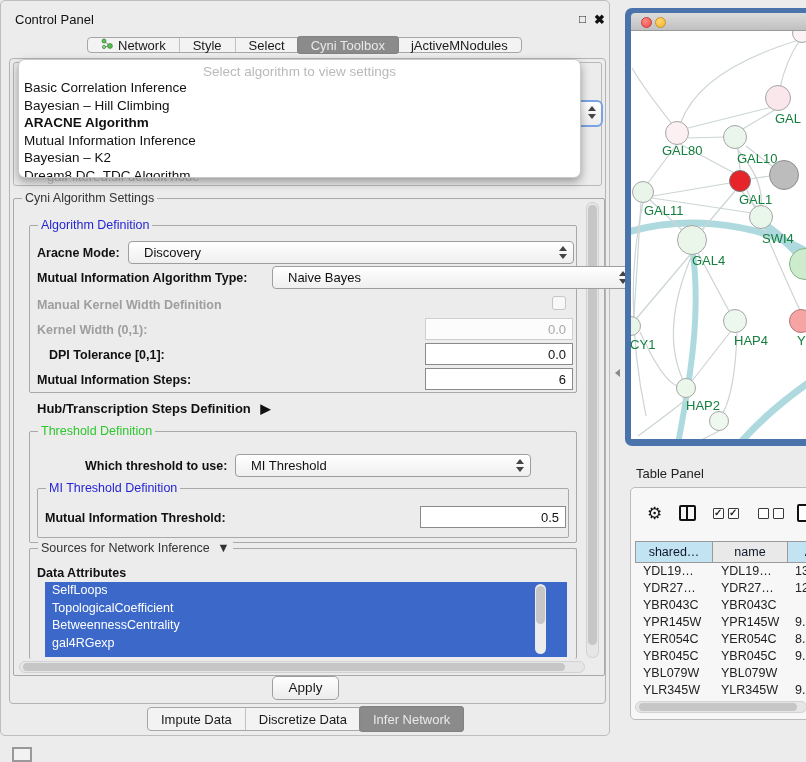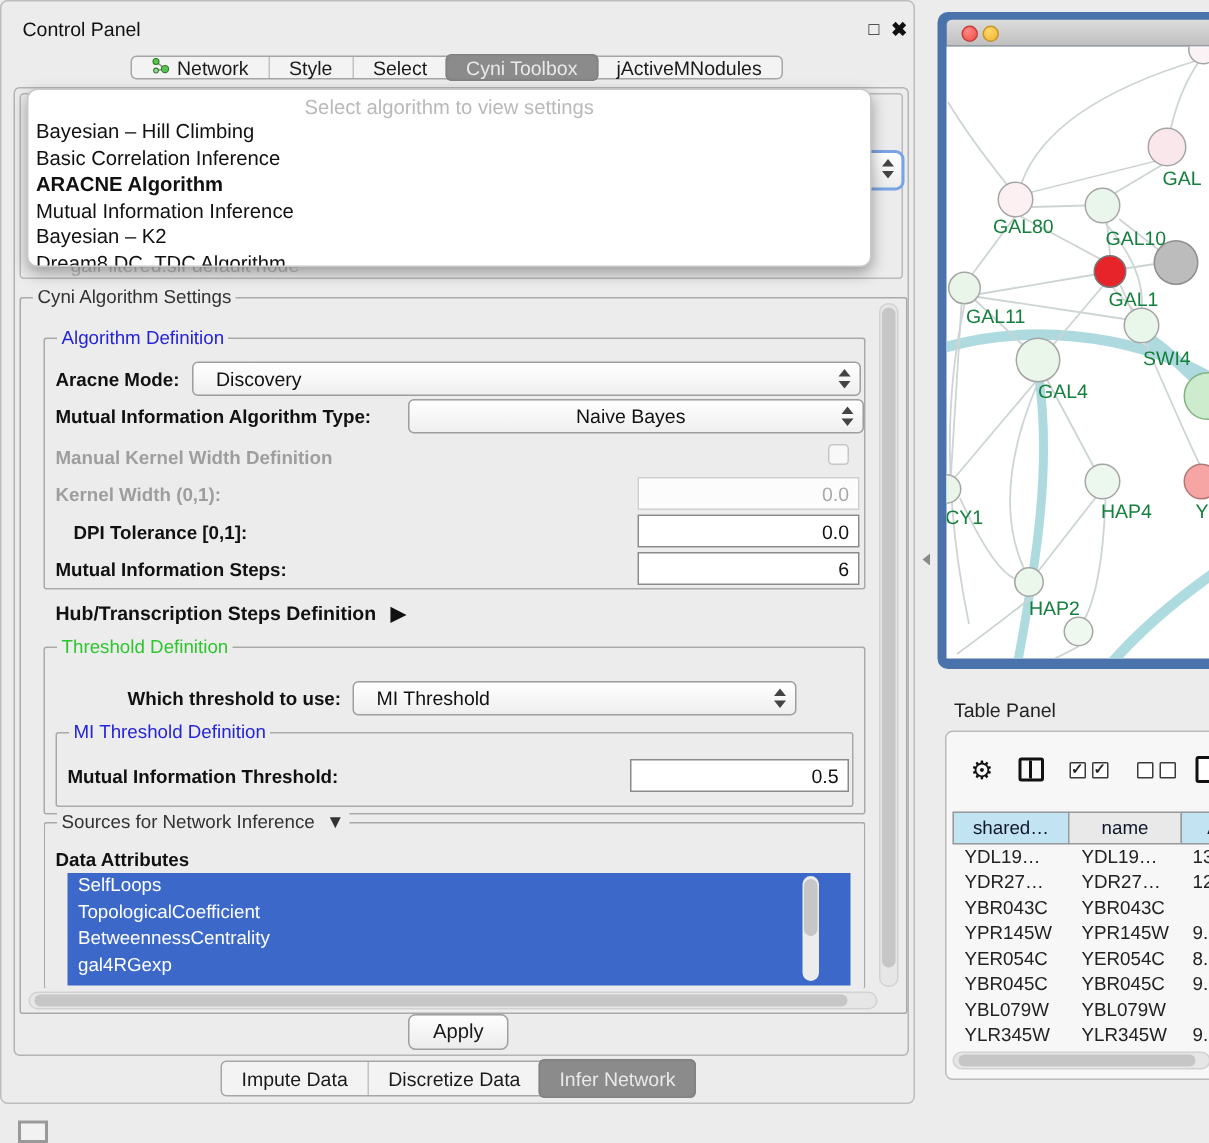--- a/index.html
+++ b/index.html
@@ -225,22 +225,22 @@
 
   <div class="abs" id="tab-content-panel"></div>
   <div class="abs" id="inference-panel"></div>
   <div class="abs" id="focus-combo-fragment">
     <span class="stepper"></span>
   </div>
   <div class="abs" id="bg-combo-text">galFiltered.sif default node</div>
 
   <div class="abs" id="algo-popup">
     <div class="popup-header">Select algorithm to view settings</div>
+    <div class="popup-item">Basic Correlation Inference</div>
     <div class="popup-item">Bayesian – Hill Climbing</div>
-    <div class="popup-item">Basic Correlation Inference</div>
     <div class="popup-item bold">ARACNE Algorithm</div>
     <div class="popup-item">Mutual Information Inference</div>
     <div class="popup-item">Bayesian – K2</div>
     <div class="popup-item">Dream8 DC_TDC Algorithm</div>
   </div>
 
   <div class="group" style="left:12px; top:197px; width:592px; height:478px;">
     <span class="gtitle">Cyni Algorithm Settings</span>
   </div>
   <div class="vscroll" style="left:585px; top:201px; height:456px;">
@@ -249,21 +249,21 @@
 
   <div class="group" style="left:28px; top:224px; width:548px; height:168px;">
     <span class="gtitle blue">Algorithm Definition</span>
   </div>
   <div class="lbl" style="left:36px; top:245px;">Aracne Mode:</div>
   <div class="combo" style="left:127px; top:240px; width:446px;">
     <span>Discovery</span>
     <span class="stepper"></span>
   </div>
   <div class="lbl" style="left:36px; top:270px;">Mutual Information Algorithm Type:</div>
-  <div class="combo" style="left:271px; top:265px; width:304px;text-align:center;">
+  <div class="combo" style="left:271px; top:265px; width:362px;">
     <span>Naive Bayes</span>
     <span class="stepper"></span>
   </div>
   <div class="lbl disabled" style="left:36px; top:297px;">Manual Kernel Width Definition</div>
   <div class="checkbox" style="left:551px; top:295px;"></div>
   <div class="lbl disabled" style="left:36px; top:322px;">Kernel Width (0,1):</div>
   <div class="field disabled" style="left:424px; top:317px;">0.0</div>
   <div class="lbl" style="left:48px; top:347px;">DPI Tolerance [0,1]:</div>
   <div class="field" style="left:424px; top:342px;">0.0</div>
   <div class="lbl" style="left:36px; top:372px;">Mutual Information Steps:</div>

